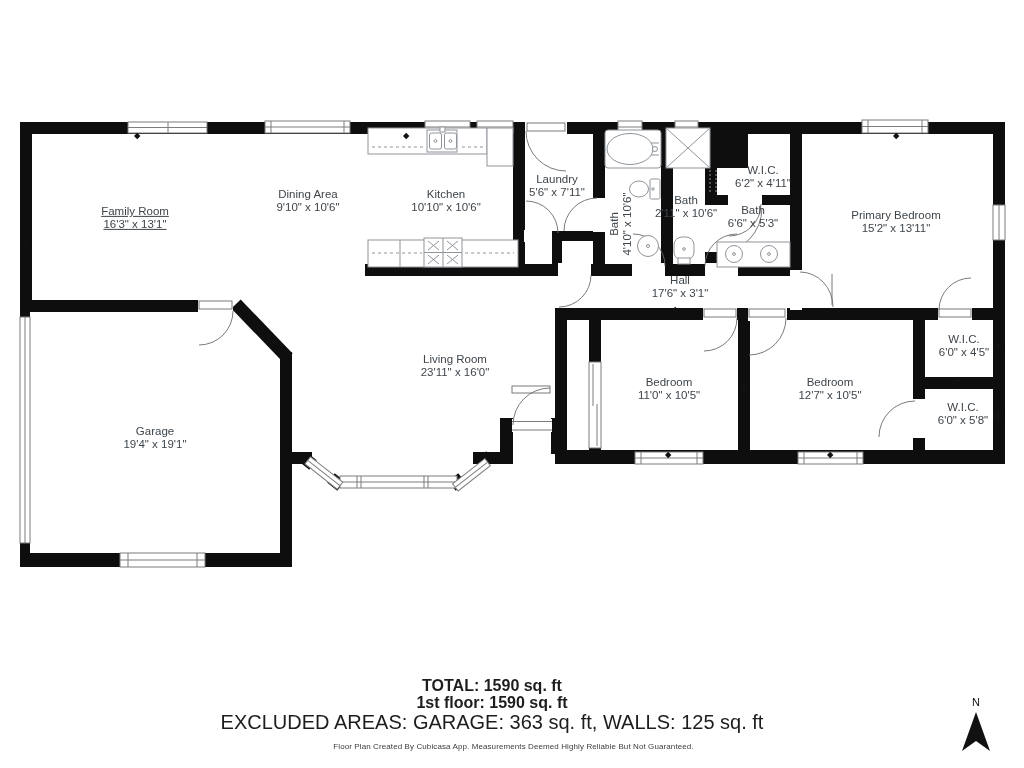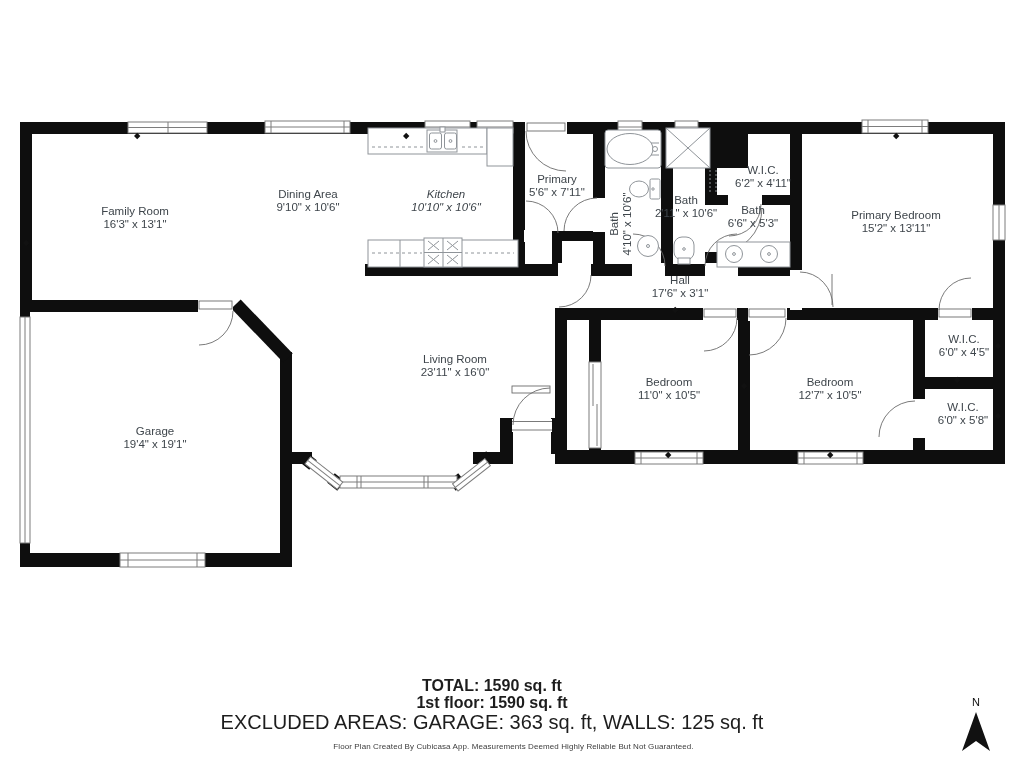--- a/index.html
+++ b/index.html
@@ -275,34 +275,34 @@
     <path d="M665,455 l3.2,-3.2 3.2,3.2 -3.2,3.2 z"></path>
     <path d="M827,455 l3.2,-3.2 3.2,3.2 -3.2,3.2 z"></path>
     <path d="M995,346 l3.2,-3.2 3.2,3.2 -3.2,3.2 z"></path>
     <path d="M995,416 l3.2,-3.2 3.2,3.2 -3.2,3.2 z"></path>
     <path d="M741,386 l3.2,-3.2 3.2,3.2 -3.2,3.2 z"></path>
     <path d="M954,380 l3.2,-3.2 3.2,3.2 -3.2,3.2 z"></path>
     <path d="M672,310 l3.2,-3.2 3.2,3.2 -3.2,3.2 z"></path>
   </g>
 </svg>
 
-<div class="room-label" style="left:135px;top:218px;">
+<div class="room-label" style="left:135px;top:218px;text-decoration:underline;">
   <span>Family Room</span>
   <span>16'3" x 13'1"</span>
 </div>
 <div class="room-label" style="left:308px;top:201px;">
   <span>Dining Area</span>
   <span>9'10" x 10'6"</span>
 </div>
-<div class="room-label" style="left:446px;top:201px;font-style:italic;">
+<div class="room-label" style="left:446px;top:201px;">
   <span>Kitchen</span>
   <span>10'10" x 10'6"</span>
 </div>
 <div class="room-label" style="left:557px;top:186px;">
-  <span>Primary</span>
+  <span>Laundry</span>
   <span>5'6" x 7'11"</span>
 </div>
 <div class="room-label rot" style="left:621px;top:224px;">
   <span>Bath</span>
   <span>4'10" x 10'6"</span>
 </div>
 <div class="room-label" style="left:686px;top:207px;">
   <span>Bath</span>
   <span>2'11" x 10'6"</span>
 </div>

